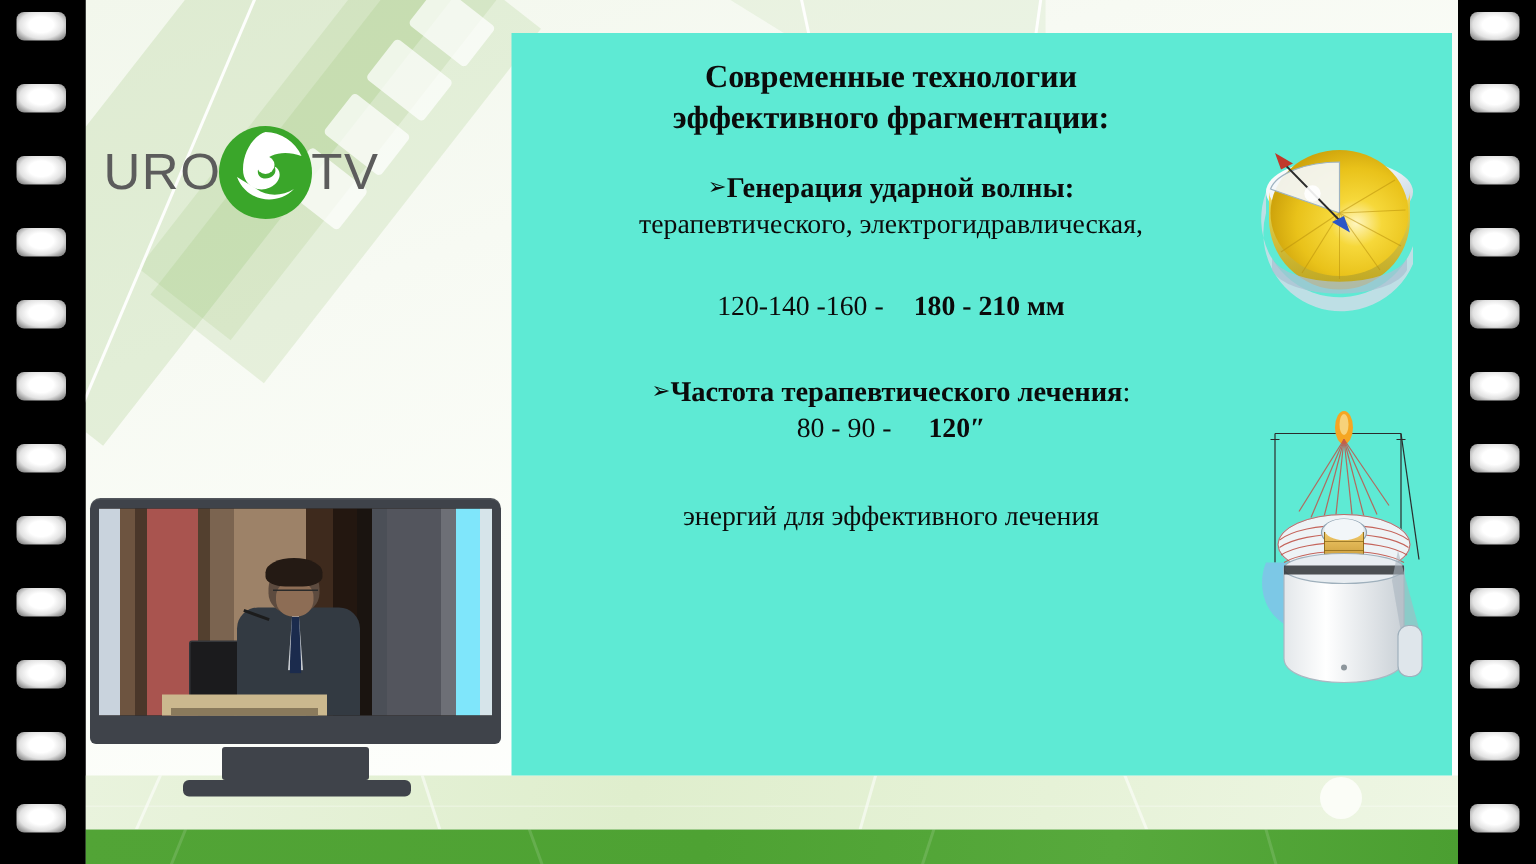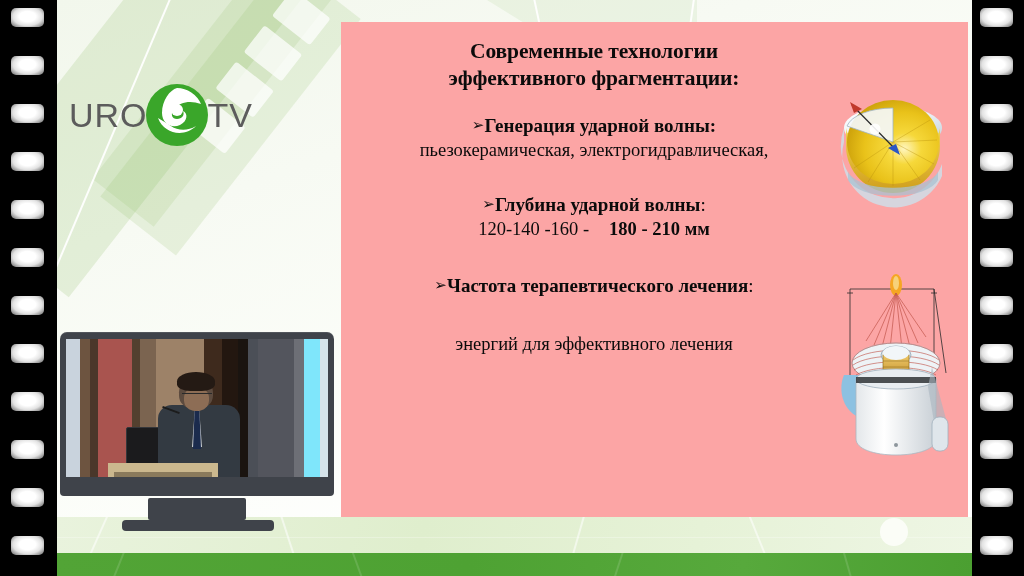--- a/index.html
+++ b/index.html
@@ -95,21 +95,21 @@
     width: 33px; height: 19px;
     border-radius: 5px;
     background: radial-gradient(ellipse at 50% 45%, #ffffff 35%, #e2e2e2 62%, #8e8e8e 86%, #2a2a2a 100%);
   }
   .filmstrip.right .sprocket { left: 8px; }
 
   
   .slide {
     position: absolute;
     left: 341px; top: 22px; width: 627px; height: 495px;
-    background: #fca5a5;
+    background: #5eead4;
     box-shadow: 0 0 0 0 transparent;
   }
   .slide-body {
     position: absolute; left: 0; top: 0; right: 0; bottom: 0;
     padding: 16px 0 0 0;
   }
 
   .text-col {
     position: absolute;
     left: 18px; top: 16px; width: 470px;
@@ -341,35 +341,35 @@
 
         <div class="title">
           <div>Современные технологии</div>
           <div>эффективного  фрагментации:</div>
         </div>
 
         <div class="blk">
           <div class="head">
             <span class="arrow">➢</span><span>Генерация ударной волны:</span>
           </div>
-          <div class="sub">пьезокерамическая, электрогидравлическая,</div>
+          <div class="sub">терапевтического, электрогидравлическая,</div>
         </div>
 
         <div class="blk b2">
-          <div class="head">
-            <span class="arrow">➢</span><span>Глубина  ударной волны</span><span class="tail">:</span>
-          </div>
           <div class="sub">
             <span>120-140 -160 -</span><span class="b">180 - 210 мм</span>
           </div>
         </div>
 
         <div class="blk b3">
           <div class="head">
             <span class="arrow">➢</span><span>Частота  терапевтического лечения</span><span class="tail">:</span>
+          </div>
+          <div class="sub">
+            <span>80 - 90 - </span><span class="b">120″</span>
           </div>
         </div>
 
         <div class="blk b4">
           <div class="sub">энергий для эффективного  лечения</div>
         </div>
 
       </div>
 
       <div class="illus illus-reflector">

